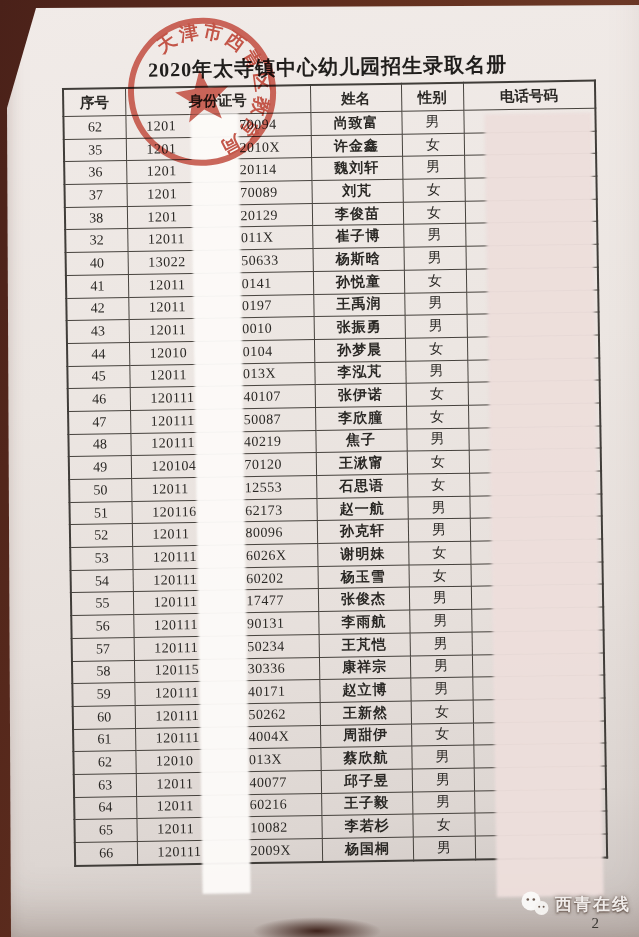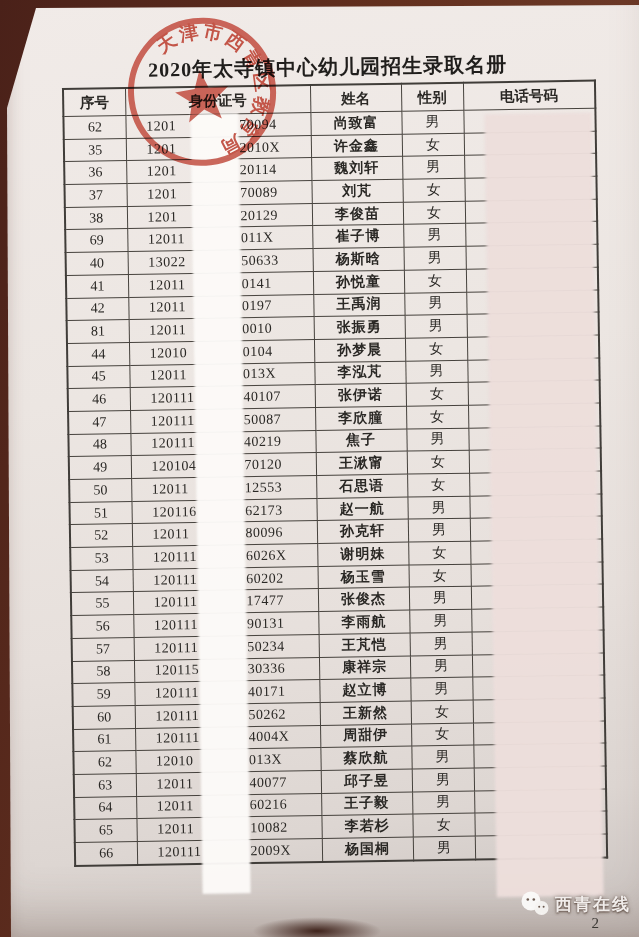--- a/index.html
+++ b/index.html
@@ -140,21 +140,21 @@
         <td class="c-no">38</td>
         <td class="c-id">
           <span class="id-prefix">1201</span>
           <span class="id-suffix">20129</span>
         </td>
         <td class="c-name">李俊苗</td>
         <td class="c-gender">女</td>
         <td class="c-phone"></td>
       </tr>
           <tr>
-        <td class="c-no">69</td>
+        <td class="c-no">32</td>
         <td class="c-id">
           <span class="id-prefix">12011</span>
           <span class="id-suffix">011X</span>
         </td>
         <td class="c-name">崔子博</td>
         <td class="c-gender">男</td>
         <td class="c-phone"></td>
       </tr>
           <tr>
         <td class="c-no">40</td>
@@ -180,21 +180,21 @@
         <td class="c-no">42</td>
         <td class="c-id">
           <span class="id-prefix">12011</span>
           <span class="id-suffix">0197</span>
         </td>
         <td class="c-name">王禹润</td>
         <td class="c-gender">男</td>
         <td class="c-phone"></td>
       </tr>
           <tr>
-        <td class="c-no">81</td>
+        <td class="c-no">43</td>
         <td class="c-id">
           <span class="id-prefix">12011</span>
           <span class="id-suffix">0010</span>
         </td>
         <td class="c-name">张振勇</td>
         <td class="c-gender">男</td>
         <td class="c-phone"></td>
       </tr>
           <tr>
         <td class="c-no">44</td>

